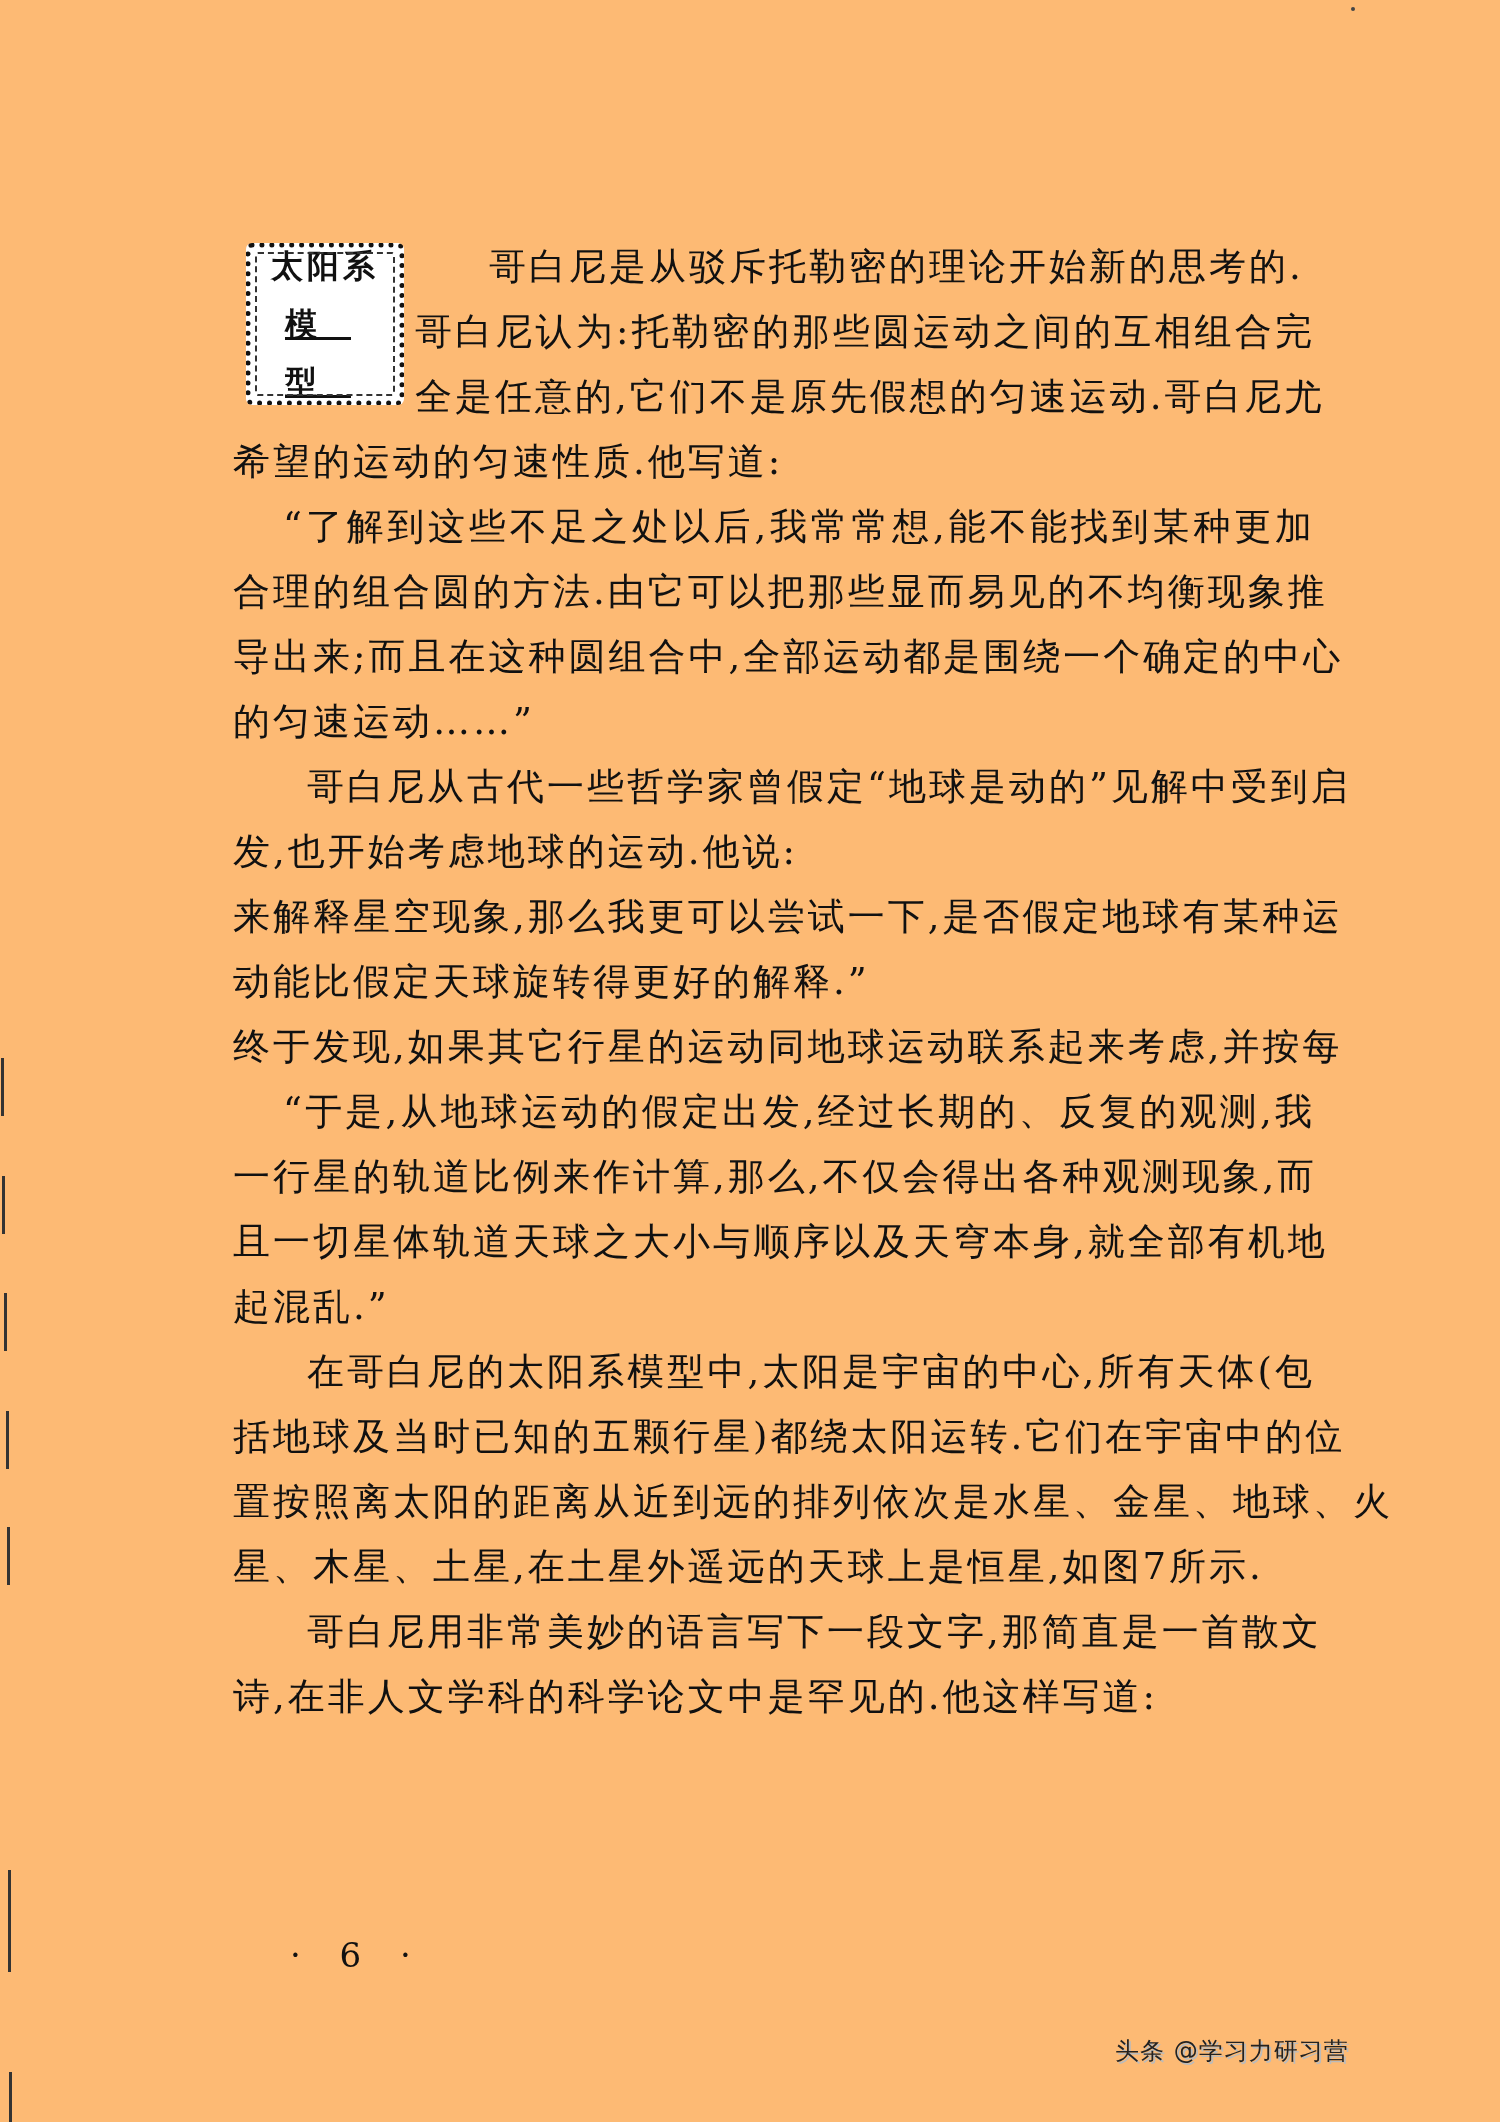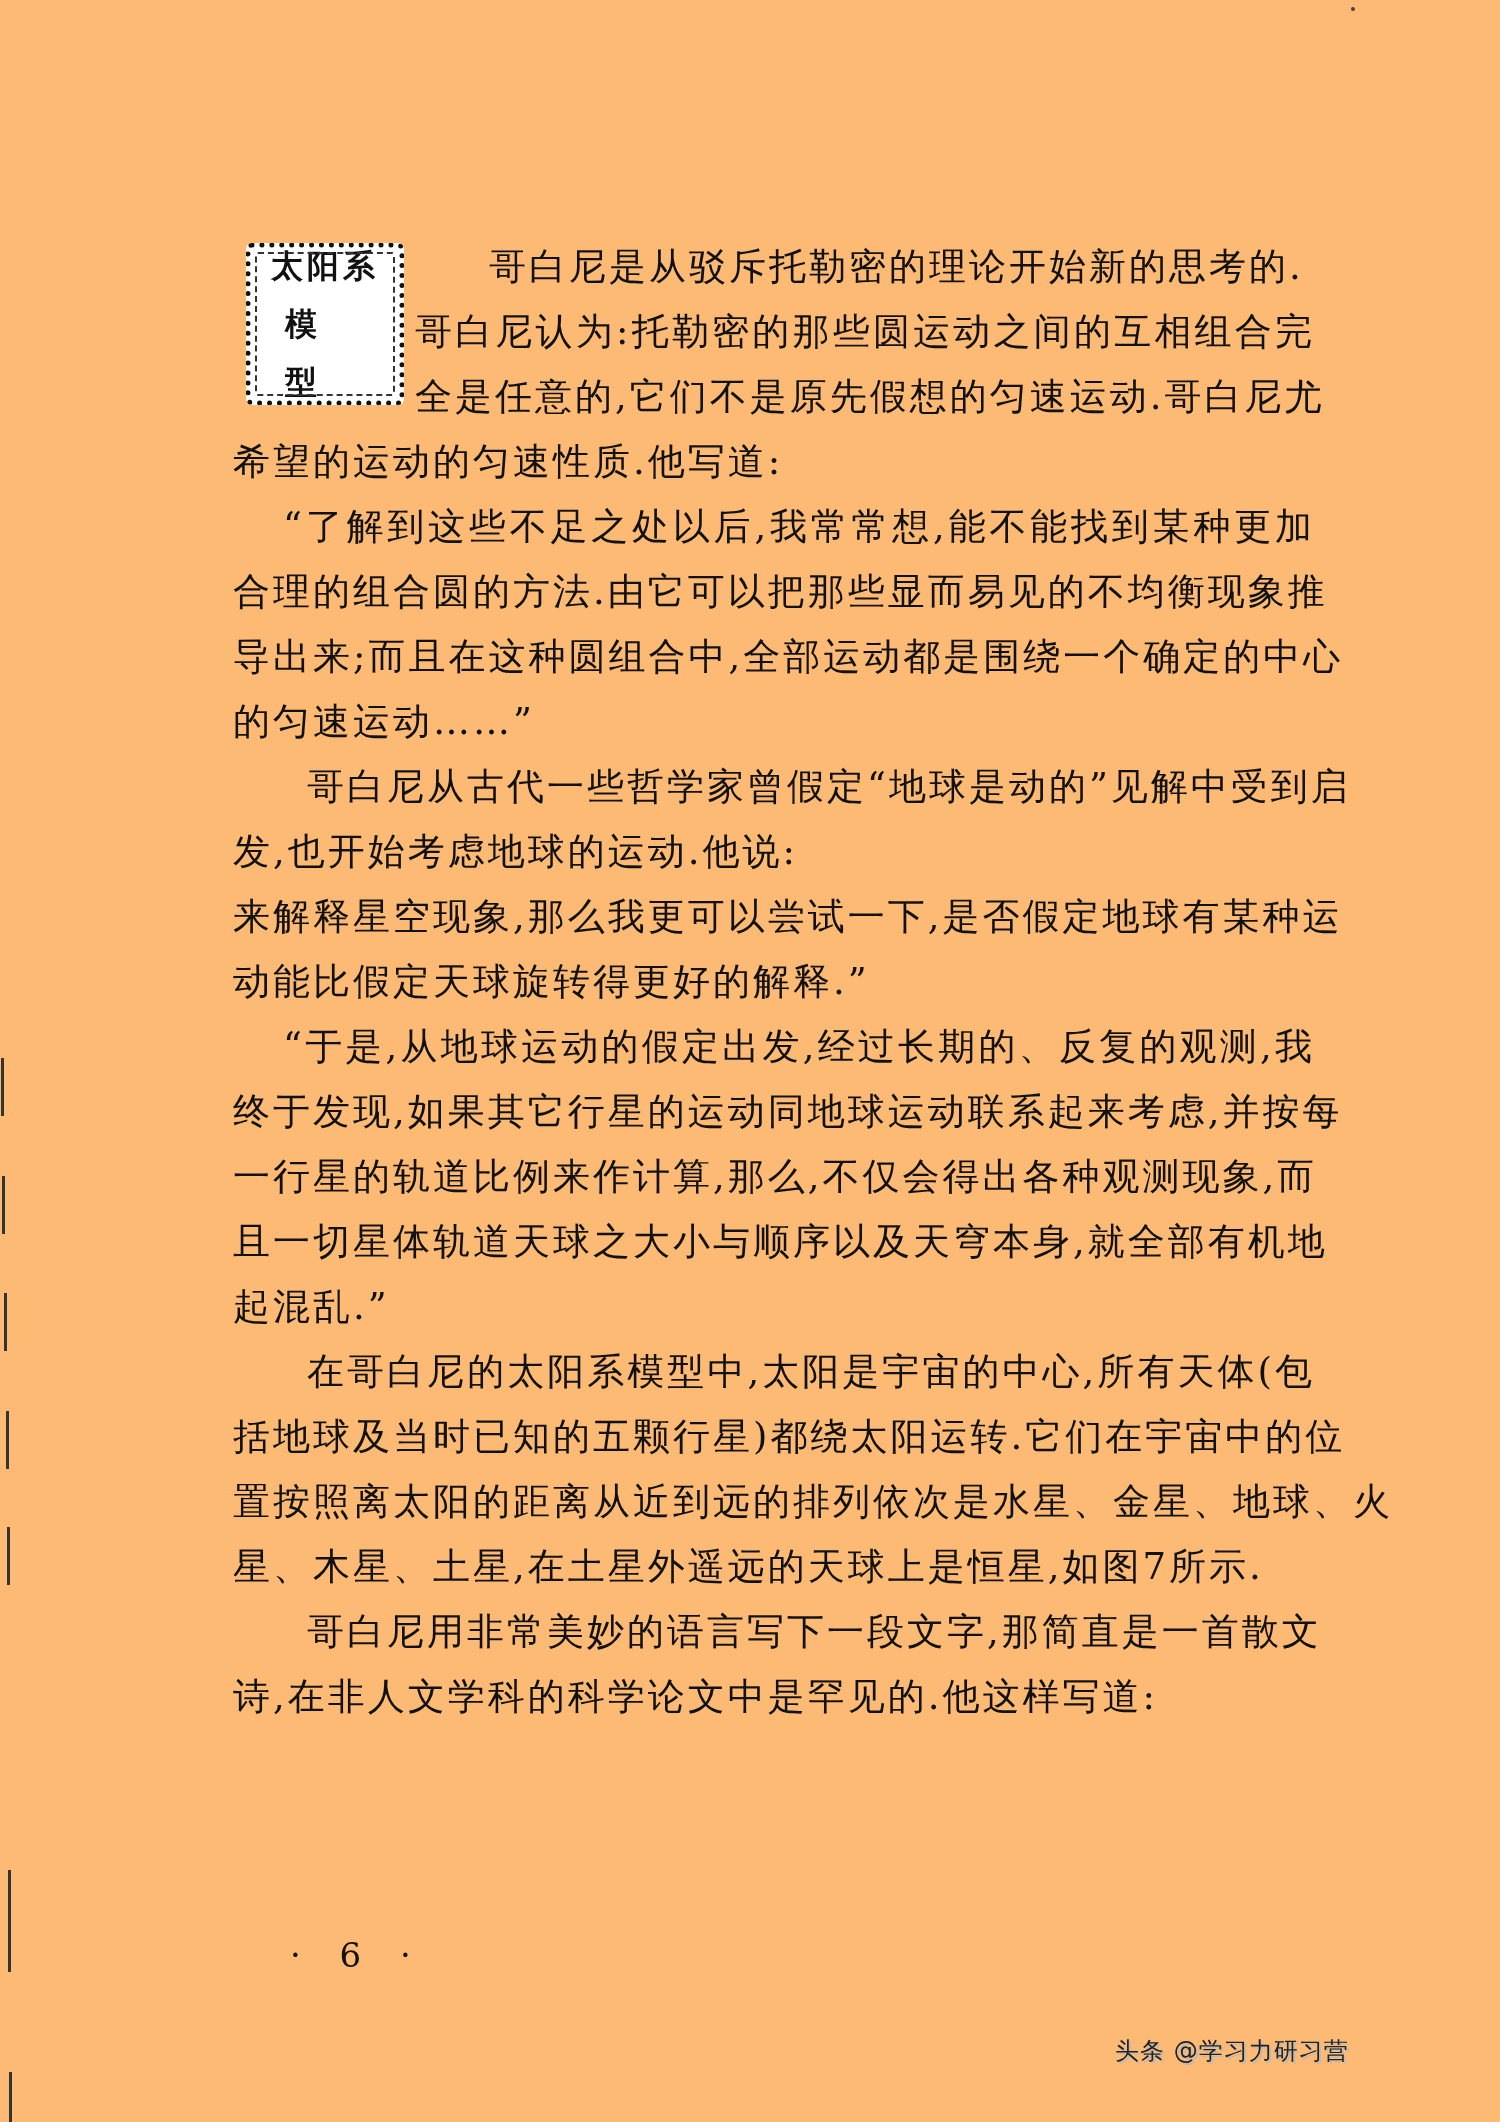--- a/index.html
+++ b/index.html
@@ -66,20 +66,21 @@
     .sidebar-title-row {
       font-family: "DejaVu Sans", "Liberation Sans", sans-serif;
       font-weight: bold;
       font-size: 32px;
       line-height: 58px;
       letter-spacing: 4px;
     }
     .sidebar-title-row.spread {
       letter-spacing: 34px;
       padding-left: 34px;
+      text-decoration: underline;
     }
 
     .page-number {
       position: absolute;
       left: 290px;
       top: 1935px;
       font-size: 34px;
       letter-spacing: 14px;
       font-family: "DejaVu Serif", serif;
     }
@@ -139,22 +140,22 @@
     <div class="line justify">合理的组合圆的方法.由它可以把那些显而易见的不均衡现象推</div>
     <div class="line justify">导出来;而且在这种圆组合中,全部运动都是围绕一个确定的中心</div>
     <div class="line">的匀速运动……”</div>
 
     <div class="line indent justify">哥白尼从古代一些哲学家曾假定“地球是动的”见解中受到启</div>
     <div class="line">发,也开始考虑地球的运动.他说:</div>
 
     <div class="line justify">来解释星空现象,那么我更可以尝试一下,是否假定地球有某种运</div>
     <div class="line">动能比假定天球旋转得更好的解释.”</div>
 
+    <div class="line justify">终于发现,如果其它行星的运动同地球运动联系起来考虑,并按每</div>
     <div class="line indent justify" style="padding-left:50px;">“于是,从地球运动的假定出发,经过长期的、反复的观测,我</div>
-    <div class="line justify">终于发现,如果其它行星的运动同地球运动联系起来考虑,并按每</div>
     <div class="line justify">一行星的轨道比例来作计算,那么,不仅会得出各种观测现象,而</div>
     <div class="line justify">且一切星体轨道天球之大小与顺序以及天穹本身,就全部有机地</div>
     <div class="line">起混乱.”</div>
 
     <div class="line indent justify">在哥白尼的太阳系模型中,太阳是宇宙的中心,所有天体(包</div>
     <div class="line justify">括地球及当时已知的五颗行星)都绕太阳运转.它们在宇宙中的位</div>
     <div class="line justify">置按照离太阳的距离从近到远的排列依次是水星、金星、地球、火</div>
     <div class="line">星、木星、土星,在土星外遥远的天球上是恒星,如图7所示.</div>
 
     <div class="line indent justify">哥白尼用非常美妙的语言写下一段文字,那简直是一首散文</div>

